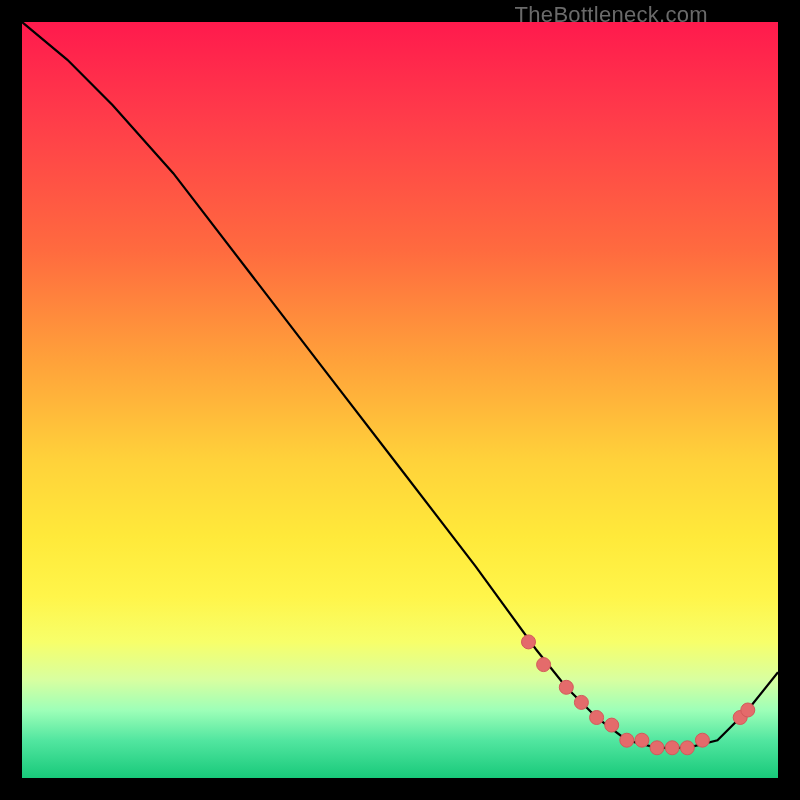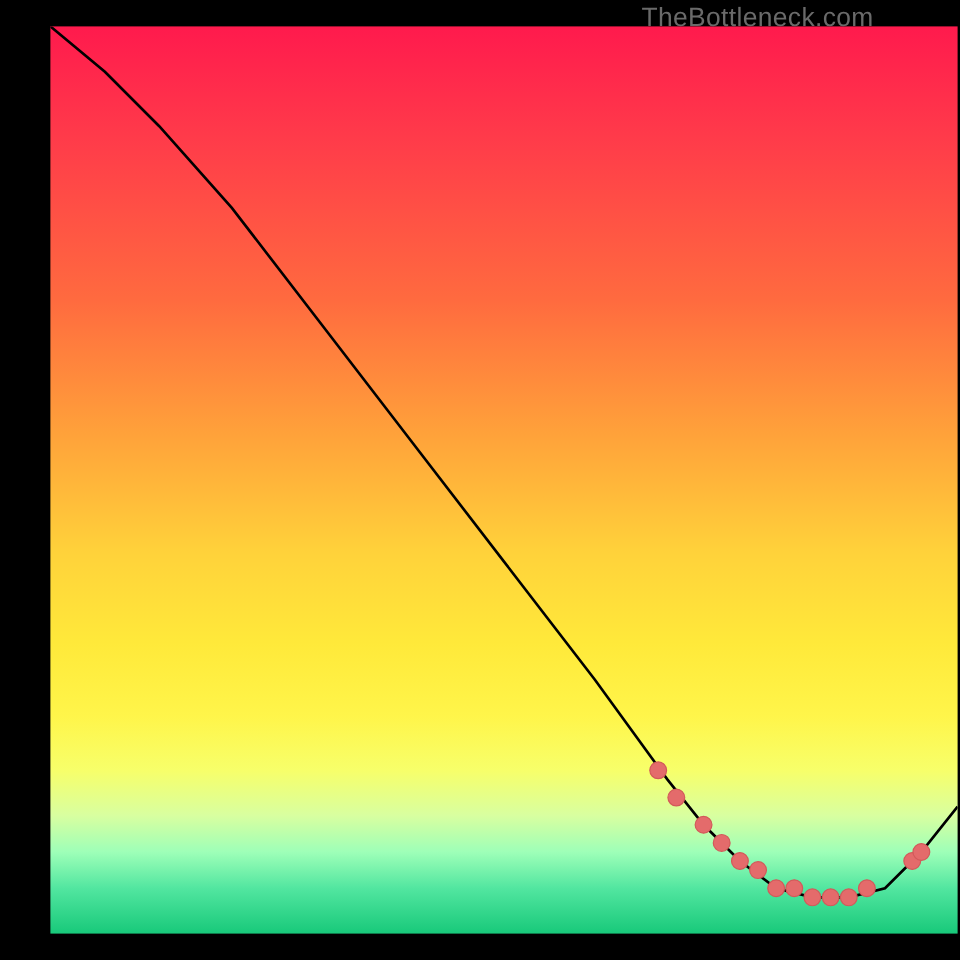--- a/index.html
+++ b/index.html
@@ -9,21 +9,20 @@
     height: 800px;
     background: #000;
     overflow: hidden;
     font-family: Arial, Helvetica, sans-serif;
   }
   .stage {
     position: relative;
     width: 716px;
     height: 800px;
     background: #000;
-    margin-left: 20px;
   }
   .plot-area {
     position: absolute;
     left: 22px;
     top: 22px;
     width: 756px;
     height: 756px;
     
     background: linear-gradient(
       to bottom,

